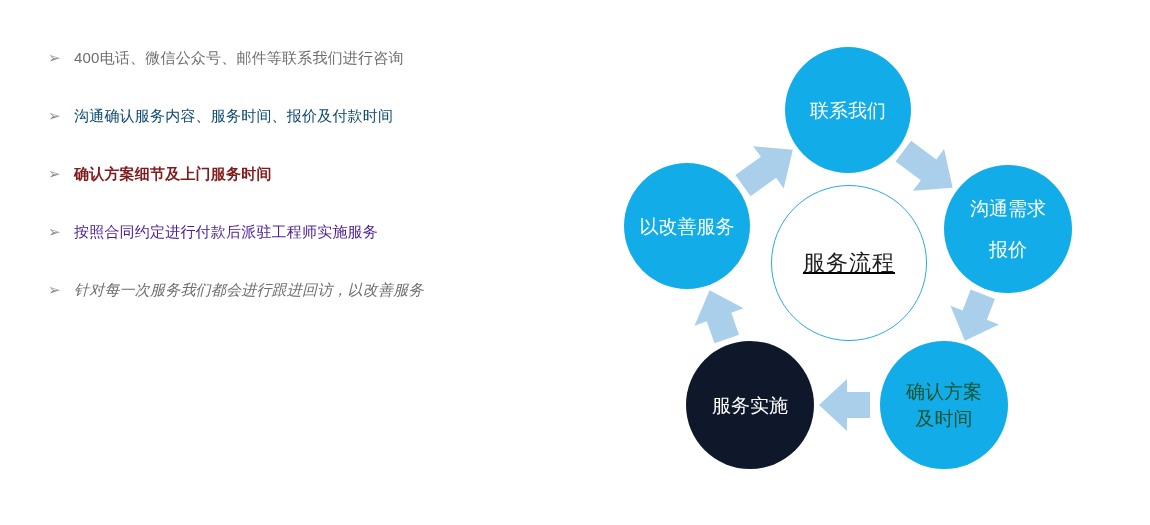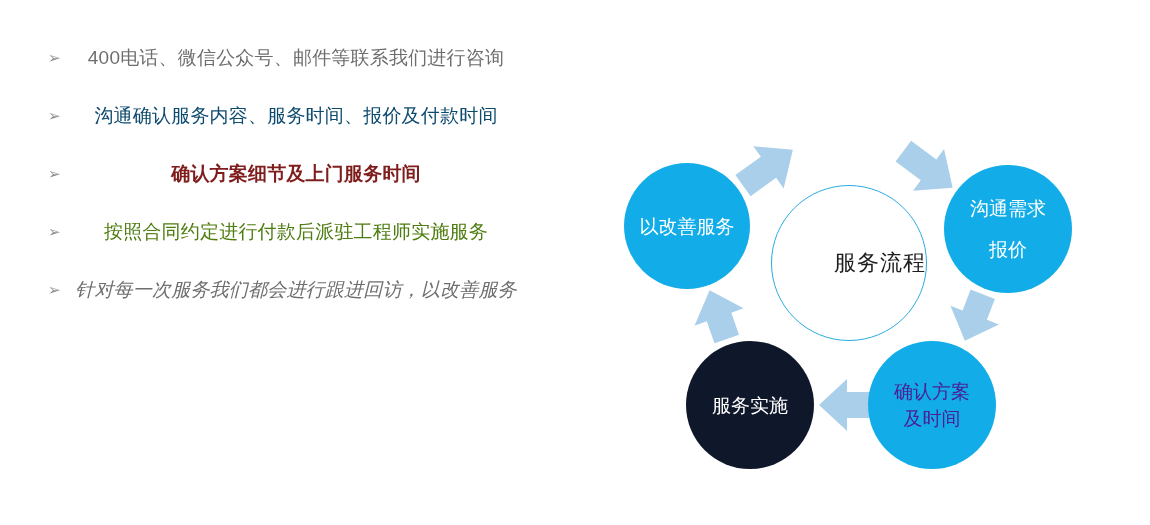--- a/index.html
+++ b/index.html
@@ -32,25 +32,24 @@
     flex: 0 0 auto;
     width: 26px;
     color: #8d8d8d;
     font-size: 15px;
     line-height: 32px;
     font-family: "DejaVu Sans", sans-serif;
   }
   .bullet-text {
     flex: 1 1 auto;
     color: #6e6e6e;
-    font-size: 19px;
+    font-size: 15px;
     line-height: 32px;
     letter-spacing: 0.2px;
     font-family: "Liberation Sans", "DejaVu Sans", sans-serif;
-    text-align: center;
   }
 
   
   #cycle-diagram {
     position: absolute;
     left: 600px;
     top: 0px;
     width: 500px;
     height: 525px;
   }
@@ -76,22 +75,23 @@
     z-index: 3;
   }
   .node-line { display: block; white-space: nowrap; }
 
   #center-hub {
     position: absolute;
     border-radius: 50%;
     background: #ffffff;
     display: flex;
     align-items: center;
-    justify-content: flex-end;
+    justify-content: center;
     z-index: 2;
+    text-decoration: underline;
   }
   #center-hub-label {
     color: #1d1d1d;
     font-size: 22px;
     letter-spacing: 1px;
     font-family: "Liberation Sans", "DejaVu Sans", sans-serif;
     white-space: nowrap;
   }
 </style>
 </head>
@@ -105,44 +105,47 @@
     <div class="bullet-item">
       <span class="bullet-marker" style="color: rgb(141, 141, 141);">➢</span>
       <span class="bullet-text" style="color: #0c4a6e;">沟通确认服务内容、服务时间、报价及付款时间</span>
     </div>
     <div class="bullet-item">
       <span class="bullet-marker" style="color: rgb(141, 141, 141);">➢</span>
       <span class="bullet-text" style="color: #7f1d1d; font-weight: bold;">确认方案细节及上门服务时间</span>
     </div>
     <div class="bullet-item">
       <span class="bullet-marker" style="color: rgb(141, 141, 141);">➢</span>
-      <span class="bullet-text" style="color: #4d7c0f;">按照合同约定进行付款后派驻工程师实施服务</span>
+      <span class="bullet-text" style="color: #4c1d95;">按照合同约定进行付款后派驻工程师实施服务</span>
     </div>
     <div class="bullet-item">
       <span class="bullet-marker" style="color: rgb(141, 141, 141);">➢</span>
       <span class="bullet-text" style="color: rgb(110, 110, 110); font-style: italic;">针对每一次服务我们都会进行跟进回访，以改善服务</span>
     </div>
   </div>
 
 <div id="cycle-diagram">
   <svg id="cycle-svg" viewBox="0 0 500 525" preserveAspectRatio="none" aria-hidden="true">
       <polygon points="295.61,161.61 320.80,180.35 313.05,190.78 352.63,187.82 344.08,149.06 336.32,159.49 311.12,140.75" fill="#a9cfea"></polygon>
       <polygon points="370.65,289.61 362.59,310.46 350.46,305.78 364.87,340.64 398.97,324.52 386.84,319.83 394.90,298.98" fill="#a9cfea"></polygon>
       <polygon points="270.00,392.00 247.05,392.00 247.05,379.00 219.00,405.00 247.05,431.00 247.05,418.00 270.00,418.00" fill="#a9cfea"></polygon>
       <polygon points="139.02,334.65 131.29,312.68 143.55,308.37 109.58,290.14 94.50,325.63 106.76,321.31 114.50,343.29" fill="#a9cfea"></polygon>
       <polygon points="150.58,196.21 176.09,177.84 183.69,188.38 192.83,149.75 153.29,146.19 160.89,156.74 135.38,175.12" fill="#a9cfea"></polygon>
     </svg>
   <div id="center-hub" style="left: 171px; top: 185px; width: 156px; height: 156px; background: rgb(255, 255, 255); border: 1px solid rgb(41, 171, 226); box-sizing: border-box;">
     <span id="center-hub-label" style="color: rgb(29, 29, 29);">服务流程</span>
   </div>
+<div class="node-circle" style="left: 185px; top: 47px; width: 126px; height: 126px; background: rgb(18, 173, 232); color: rgb(255, 255, 255);">
+      <span class="node-line">联系我们</span>
+    </div>
     <div class="node-circle" style="left: 344px; top: 165px; width: 128px; height: 128px; background: rgb(18, 173, 232); color: rgb(255, 255, 255); gap: 14px;">
       <span class="node-line">沟通需求</span>
       <span class="node-line">报价</span>
     </div>
-    <div class="node-circle" style="left: 268px; top: 341px; width: 128px; height: 128px; background: rgb(18, 173, 232); color: #4c1d95;">
+    <div class="node-circle" style="left: 280px; top: 341px; width: 128px; height: 128px; background: rgb(18, 173, 232); color: #14532d;">
       <span class="node-line">确认方案</span>
       <span class="node-line">及时间</span>
     </div>
     <div class="node-circle" style="left: 86px; top: 341px; width: 128px; height: 128px; background: #0f172a; color: rgb(255, 255, 255);">
       <span class="node-line">服务实施</span>
     </div>
     <div class="node-circle" style="left: 24px; top: 163px; width: 126px; height: 126px; background: rgb(18, 173, 232); color: rgb(255, 255, 255);">
       <span class="node-line">以改善服务</span>
     </div>
   </div>

